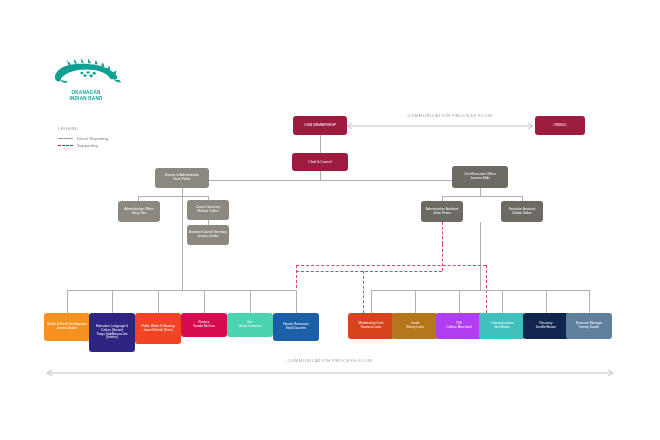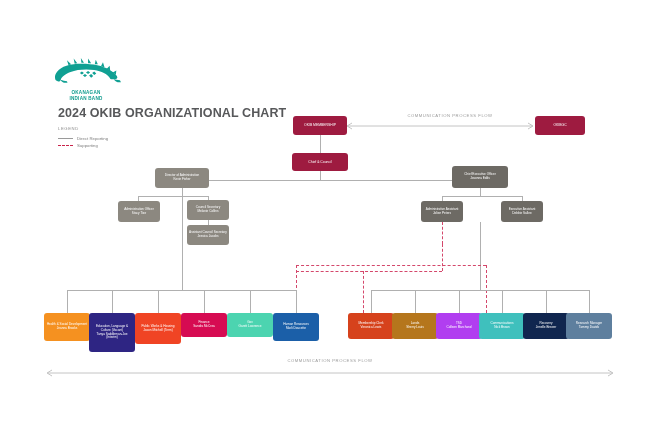--- a/index.html
+++ b/index.html
@@ -113,21 +113,20 @@
                  M82 29 L86 26 L90 30 L86 33 Z M64 34 L68 31 L72 34 L68 37 Z
                  M76 34 L80 31 L84 35 L80 38 Z"></path>
       </g>
     </svg>
     <div id="logo-wordmark">
       <div>OKANAGAN</div>
       <div>INDIAN BAND</div>
     </div>
   </div>
 
-  <div id="chart-title">2024 OKIB ORGANIZATIONAL CHART</div>
 
   <div id="legend">
     <div id="legend-title">LEGEND</div>
     <div class="legend-row">
       <span class="legend-swatch legend-solid"></span>
       <span class="legend-label">Direct Reporting</span>
     </div>
     <div class="legend-row">
       <span class="legend-swatch legend-dashed"></span>
       <span class="legend-label">Supporting</span>

